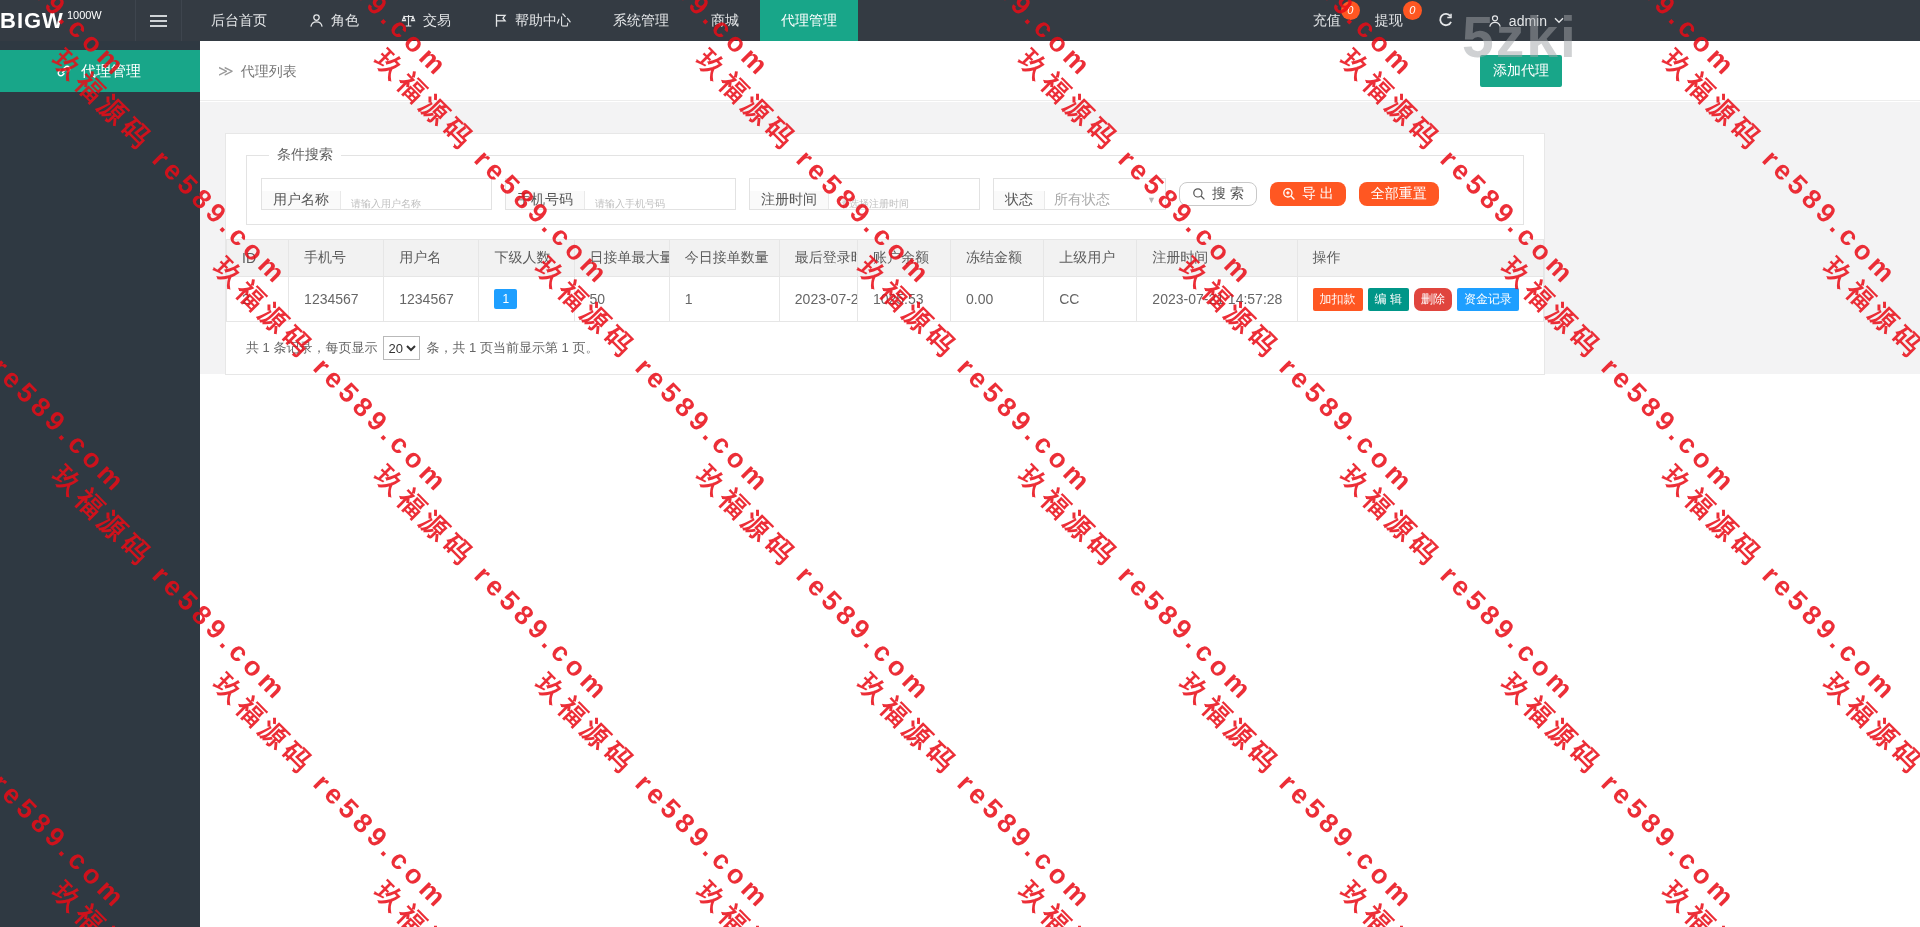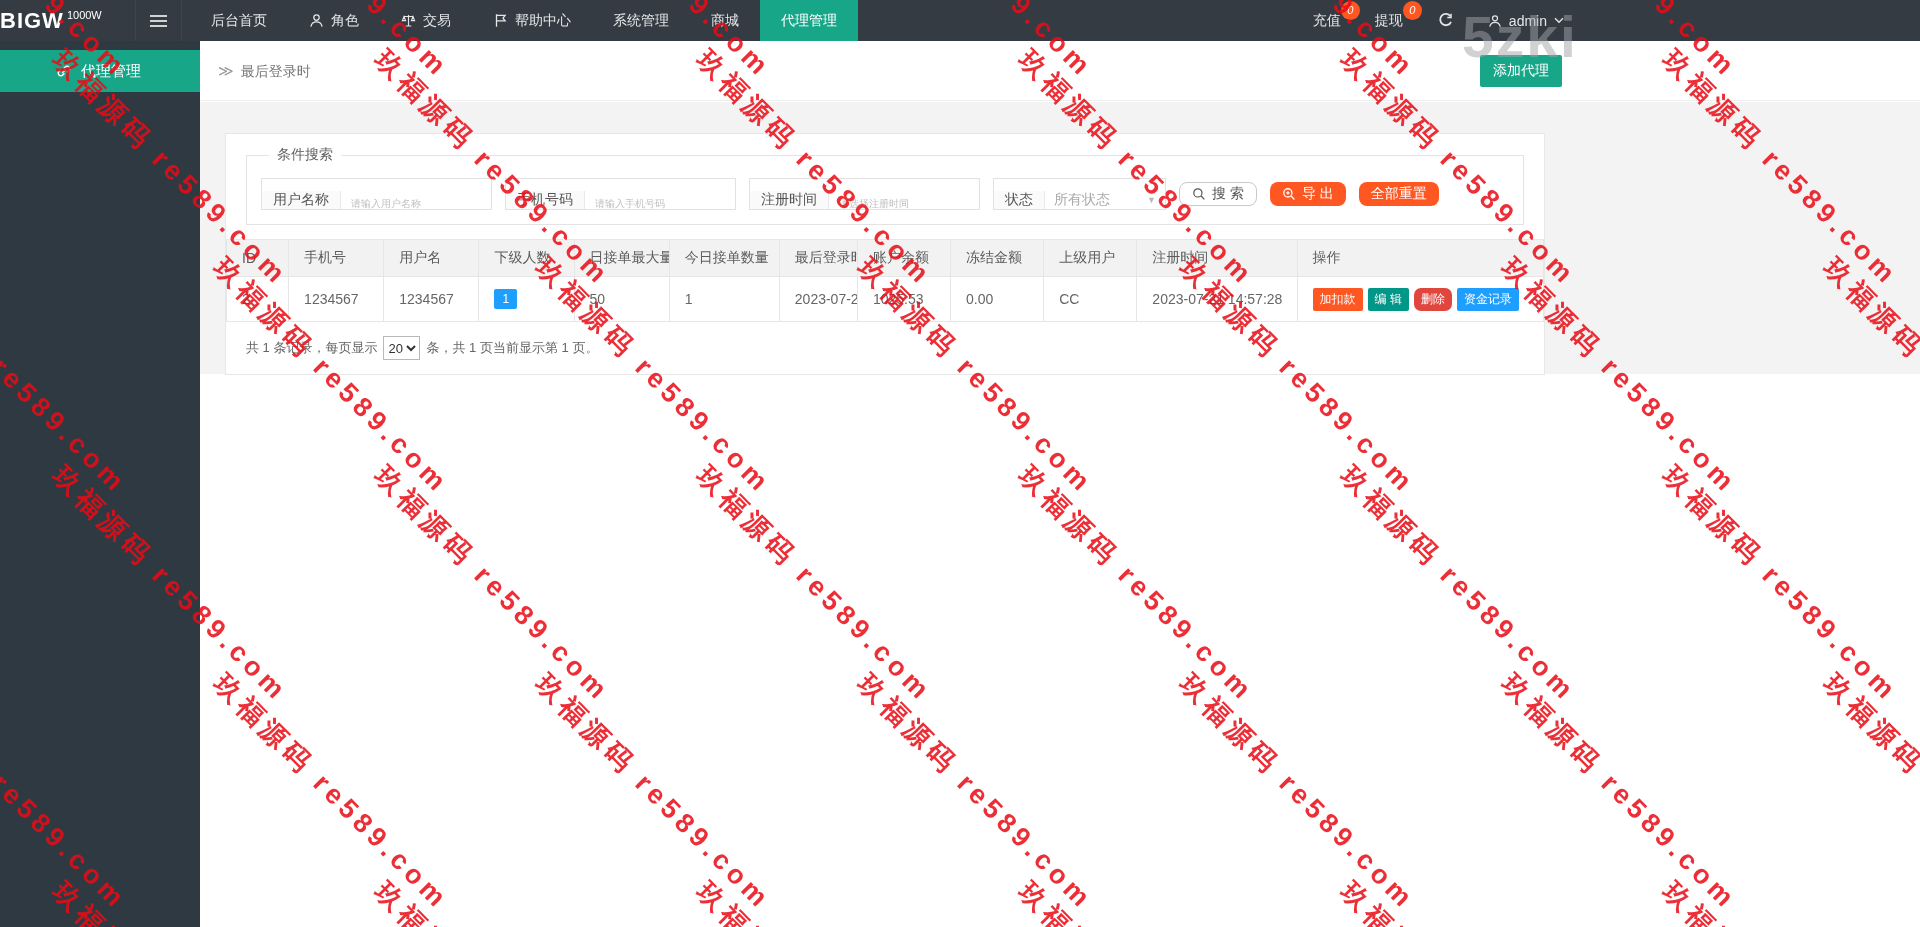--- a/index.html
+++ b/index.html
@@ -188,21 +188,21 @@
           <path d="M6.2 9.8l3.6-3.6M4.8 6.6L3.1 8.3a2.55 2.55 0 1 0 3.6 3.6l1.7-1.7M11.2 9.4l1.7-1.7a2.55 2.55 0 1 0-3.6-3.6L7.6 5.8"></path>
         </svg>
       </span>
     <span>代理管理</span>
   </div>
 </aside>
 
 <main class="content">
   <div class="toolbar">
     <div class="crumb">
-      <span class="crumb-icon">≫</span><span>最后登录时</span>
+      <span class="crumb-icon">≫</span><span>代理列表</span>
     </div>
     <button class="btn-add">添加代理</button>
   </div>
 
   <div class="gray-zone"></div>
 
   <div class="card">
     <fieldset class="search">
       <legend>条件搜索</legend>
       <div class="filter-row">

